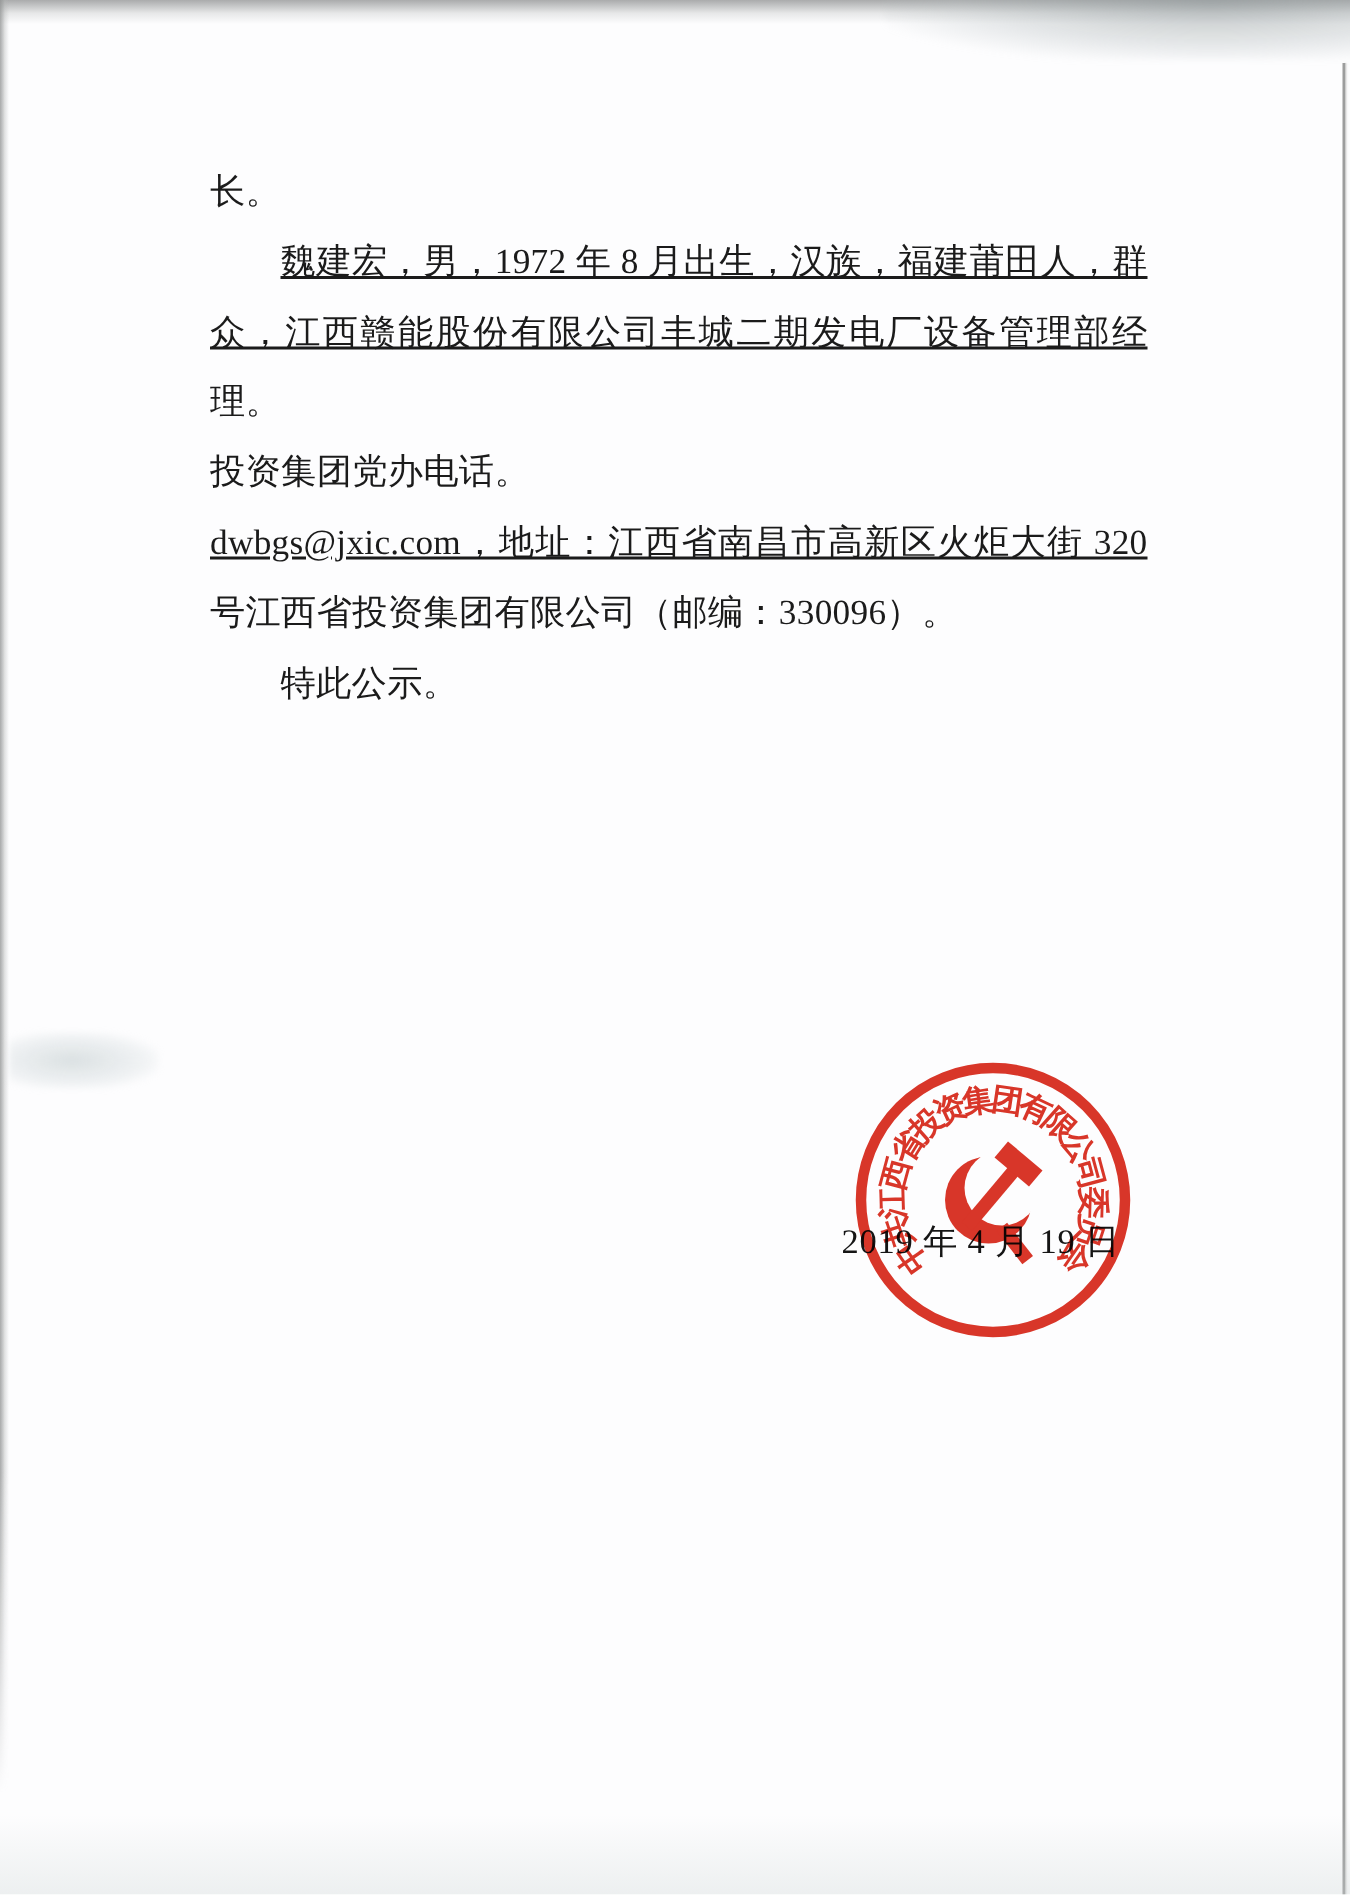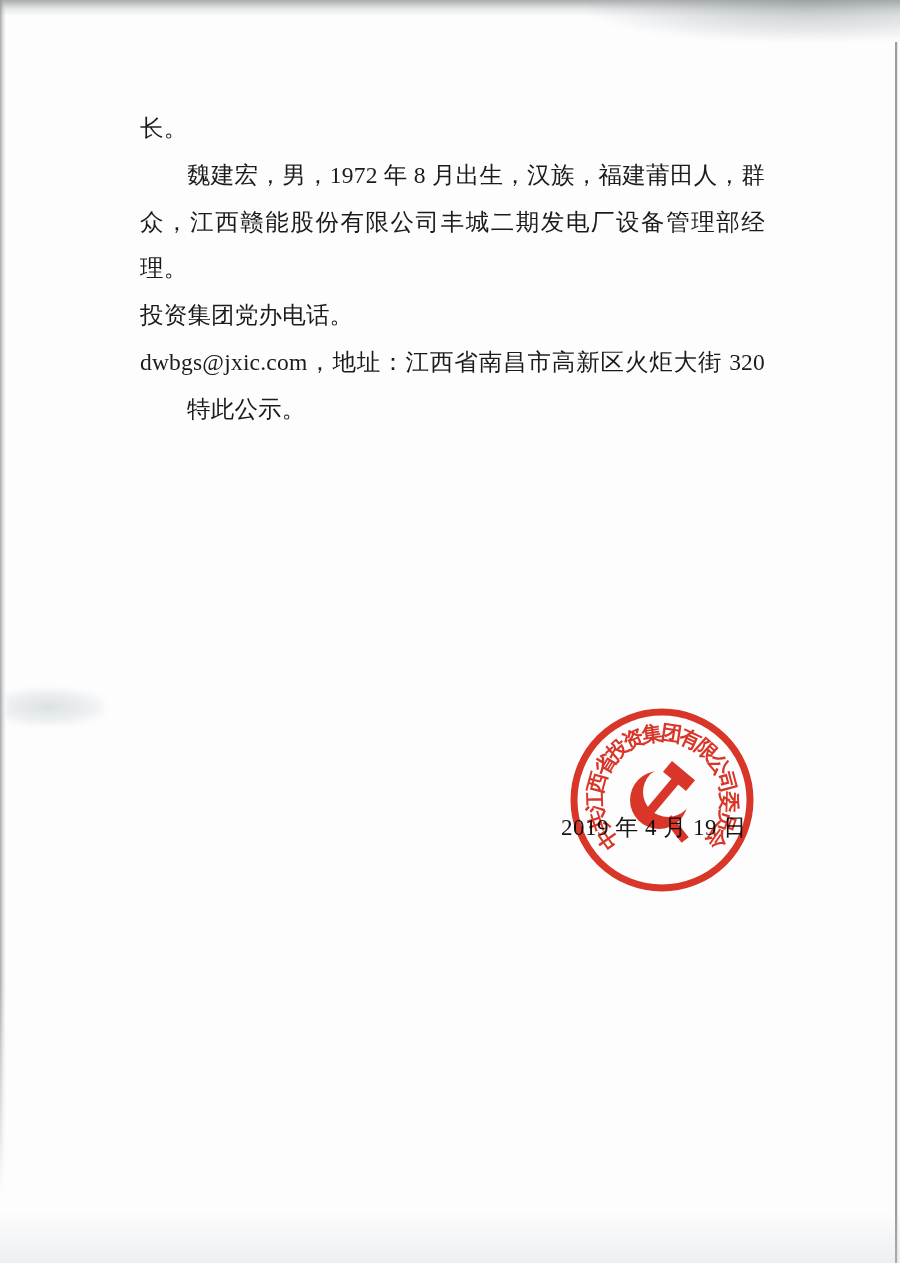--- a/index.html
+++ b/index.html
@@ -44,21 +44,21 @@
 
   
   .doc-lines{
     position:absolute;left:140px;top:105px;width:625px;
     color:#1b1b1b;
   }
   .line{
     font-size:23.5px;line-height:46.8px;height:46.8px;
     text-align:justify;letter-spacing:.2px;
   }
-  .line.jst{text-align-last:justify;}
+  .line.jst{text-align-last:justify;text-decoration:underline;}
   .line.ind{text-indent:47px;}
 
   .sig-date{
     position:absolute;left:561px;top:814px;width:200px;
     font-size:23px;line-height:28px;letter-spacing:.5px;color:#151515;
     white-space:nowrap;
   }
 
   
   .stamp{
@@ -83,20 +83,21 @@
   <div class="scan-smudge"></div>
   <div class="scan-bottom-texture"></div>
 
   <div class="doc-lines" id="doc-lines">
       <div class="line">长。</div>
       <div class="line ind jst">魏建宏，男，1972 年 8 月出生，汉族，福建莆田人，群</div>
       <div class="line jst">众，江西赣能股份有限公司丰城二期发电厂设备管理部经</div>
       <div class="line">理。</div>
       <div class="line">投资集团党办电话。</div>
       <div class="line jst">dwbgs@jxic.com，地址：江西省南昌市高新区火炬大街 320</div>
+      <div class="line">号江西省投资集团有限公司（邮编：330096）。</div>
       <div class="line ind">特此公示。</div>
     </div>
 
   <div class="sig-date">2019 年 4 月 19 日</div>
 
   <svg class="stamp" viewBox="0 0 200 200">
     <defs>
       <mask id="sickle-mask">
         <rect x="0" y="0" width="200" height="200" fill="#fff"></rect>
         <circle cx="106" cy="92" r="25" fill="#000"></circle>

